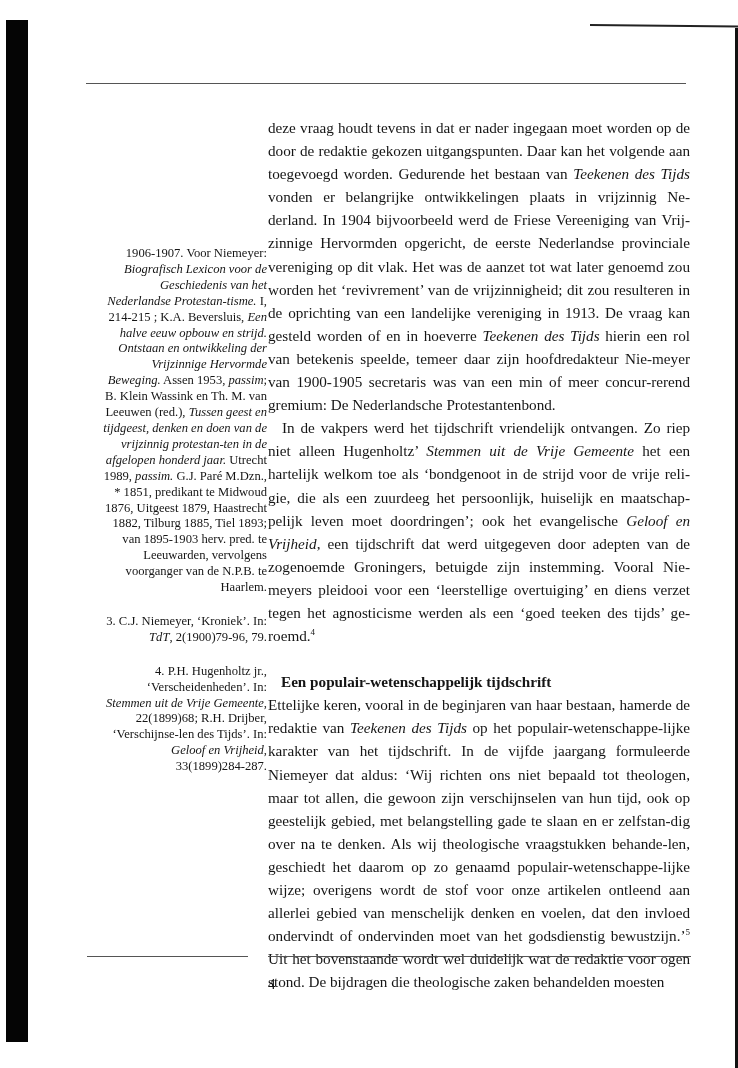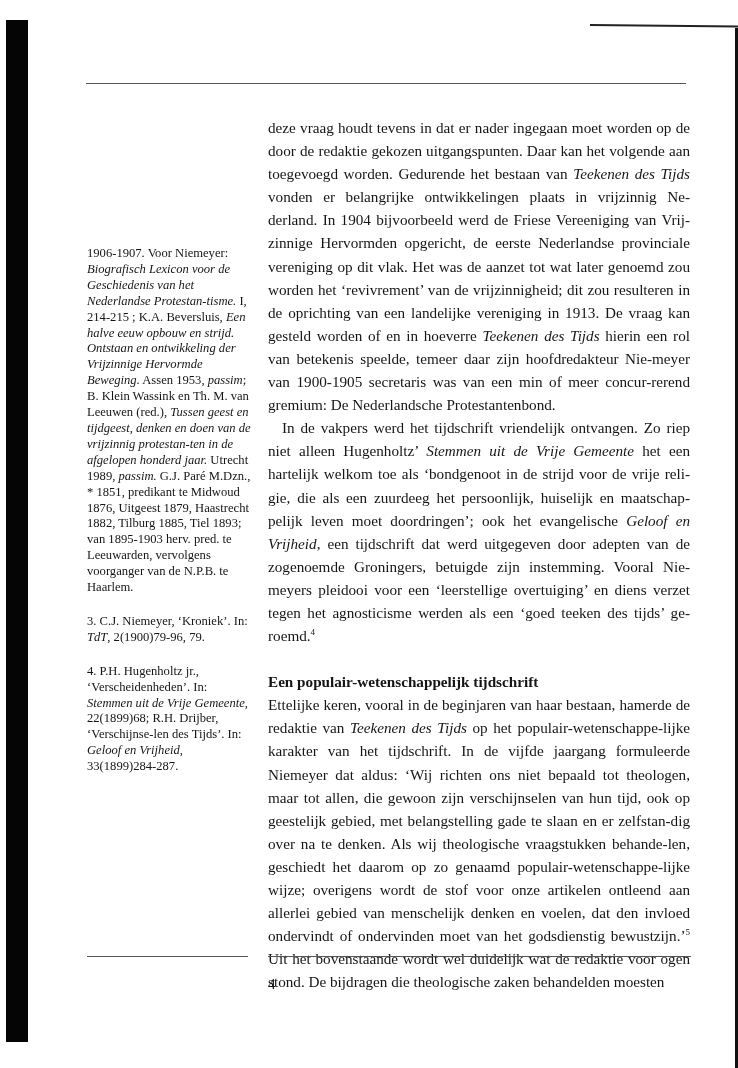--- a/index.html
+++ b/index.html
@@ -15,26 +15,26 @@
     .rule-top { left: 86px; top: 83px; width: 600px; }
     .rule-bottom-left { left: 87px; top: 956px; width: 161px; }
     .rule-bottom-right { left: 268px; top: 956px; width: 423px; }
 
     .main {
       position: absolute; left: 268px; top: 116px; width: 422px;
       font-size: 15.2px; line-height: 23.1px; text-align: justify; font-family: Liberation Serif, serif;
     }
     .main p { margin: 0; }
     .main .indent { text-indent: 14px; }
-    .main h2 { font-size: 15.2px; font-weight: bold; margin: 23px 0 0 0; line-height: 23.1px; }
+    .main h2 { font-size: 15.2px; font-weight: bold; margin: 23px 0 0 13px; line-height: 23.1px; }
     .main sup { font-size: 9px; line-height: 0; }
 
     .notes {
-      position: absolute; left: 87px; top: 246px; width: 168px;
-      font-size: 12.6px; line-height: 15.9px; text-align: left;
+      position: absolute; left: 99px; top: 246px; width: 168px;
+      font-size: 12.6px; line-height: 15.9px; text-align: right;
     }
     .notes p { margin: 0; }
     .notes .gap { margin-top: 18px; }
     .page-number { position: absolute; left: 268px; top: 976px; font-size: 15px; }
   </style>
 </head>
 <body>
 
 <div class="black-bar"></div>
 <div class="black-bar-notch"></div>

